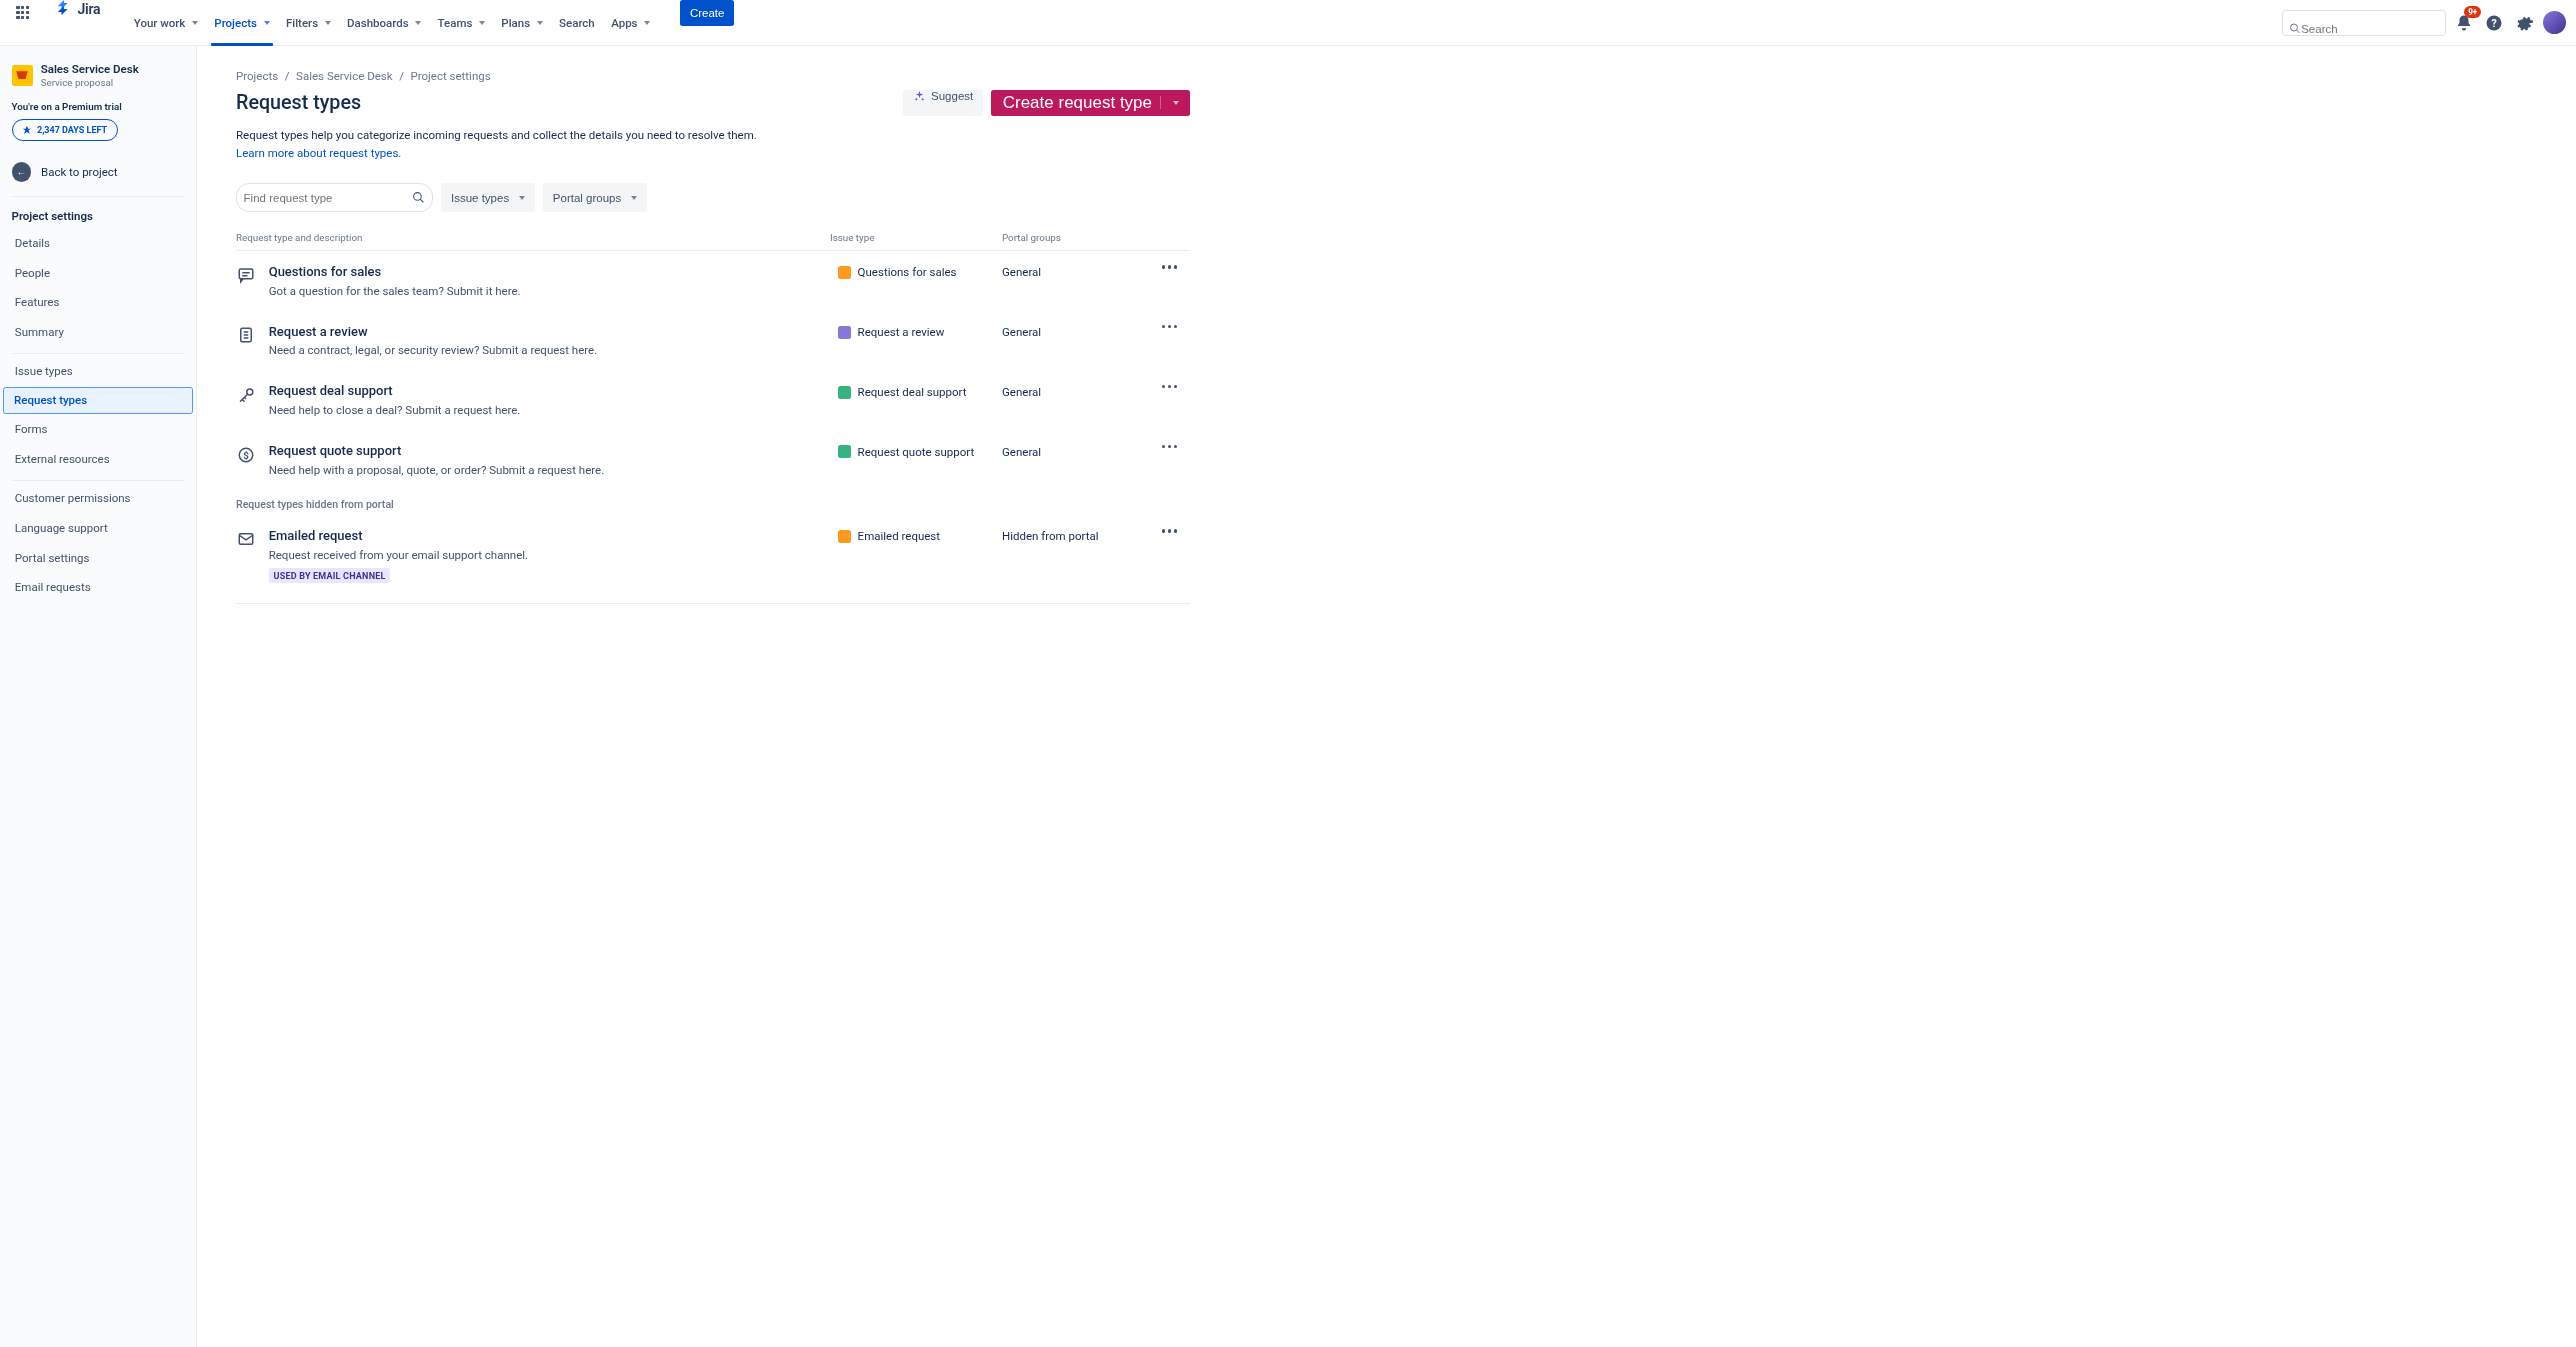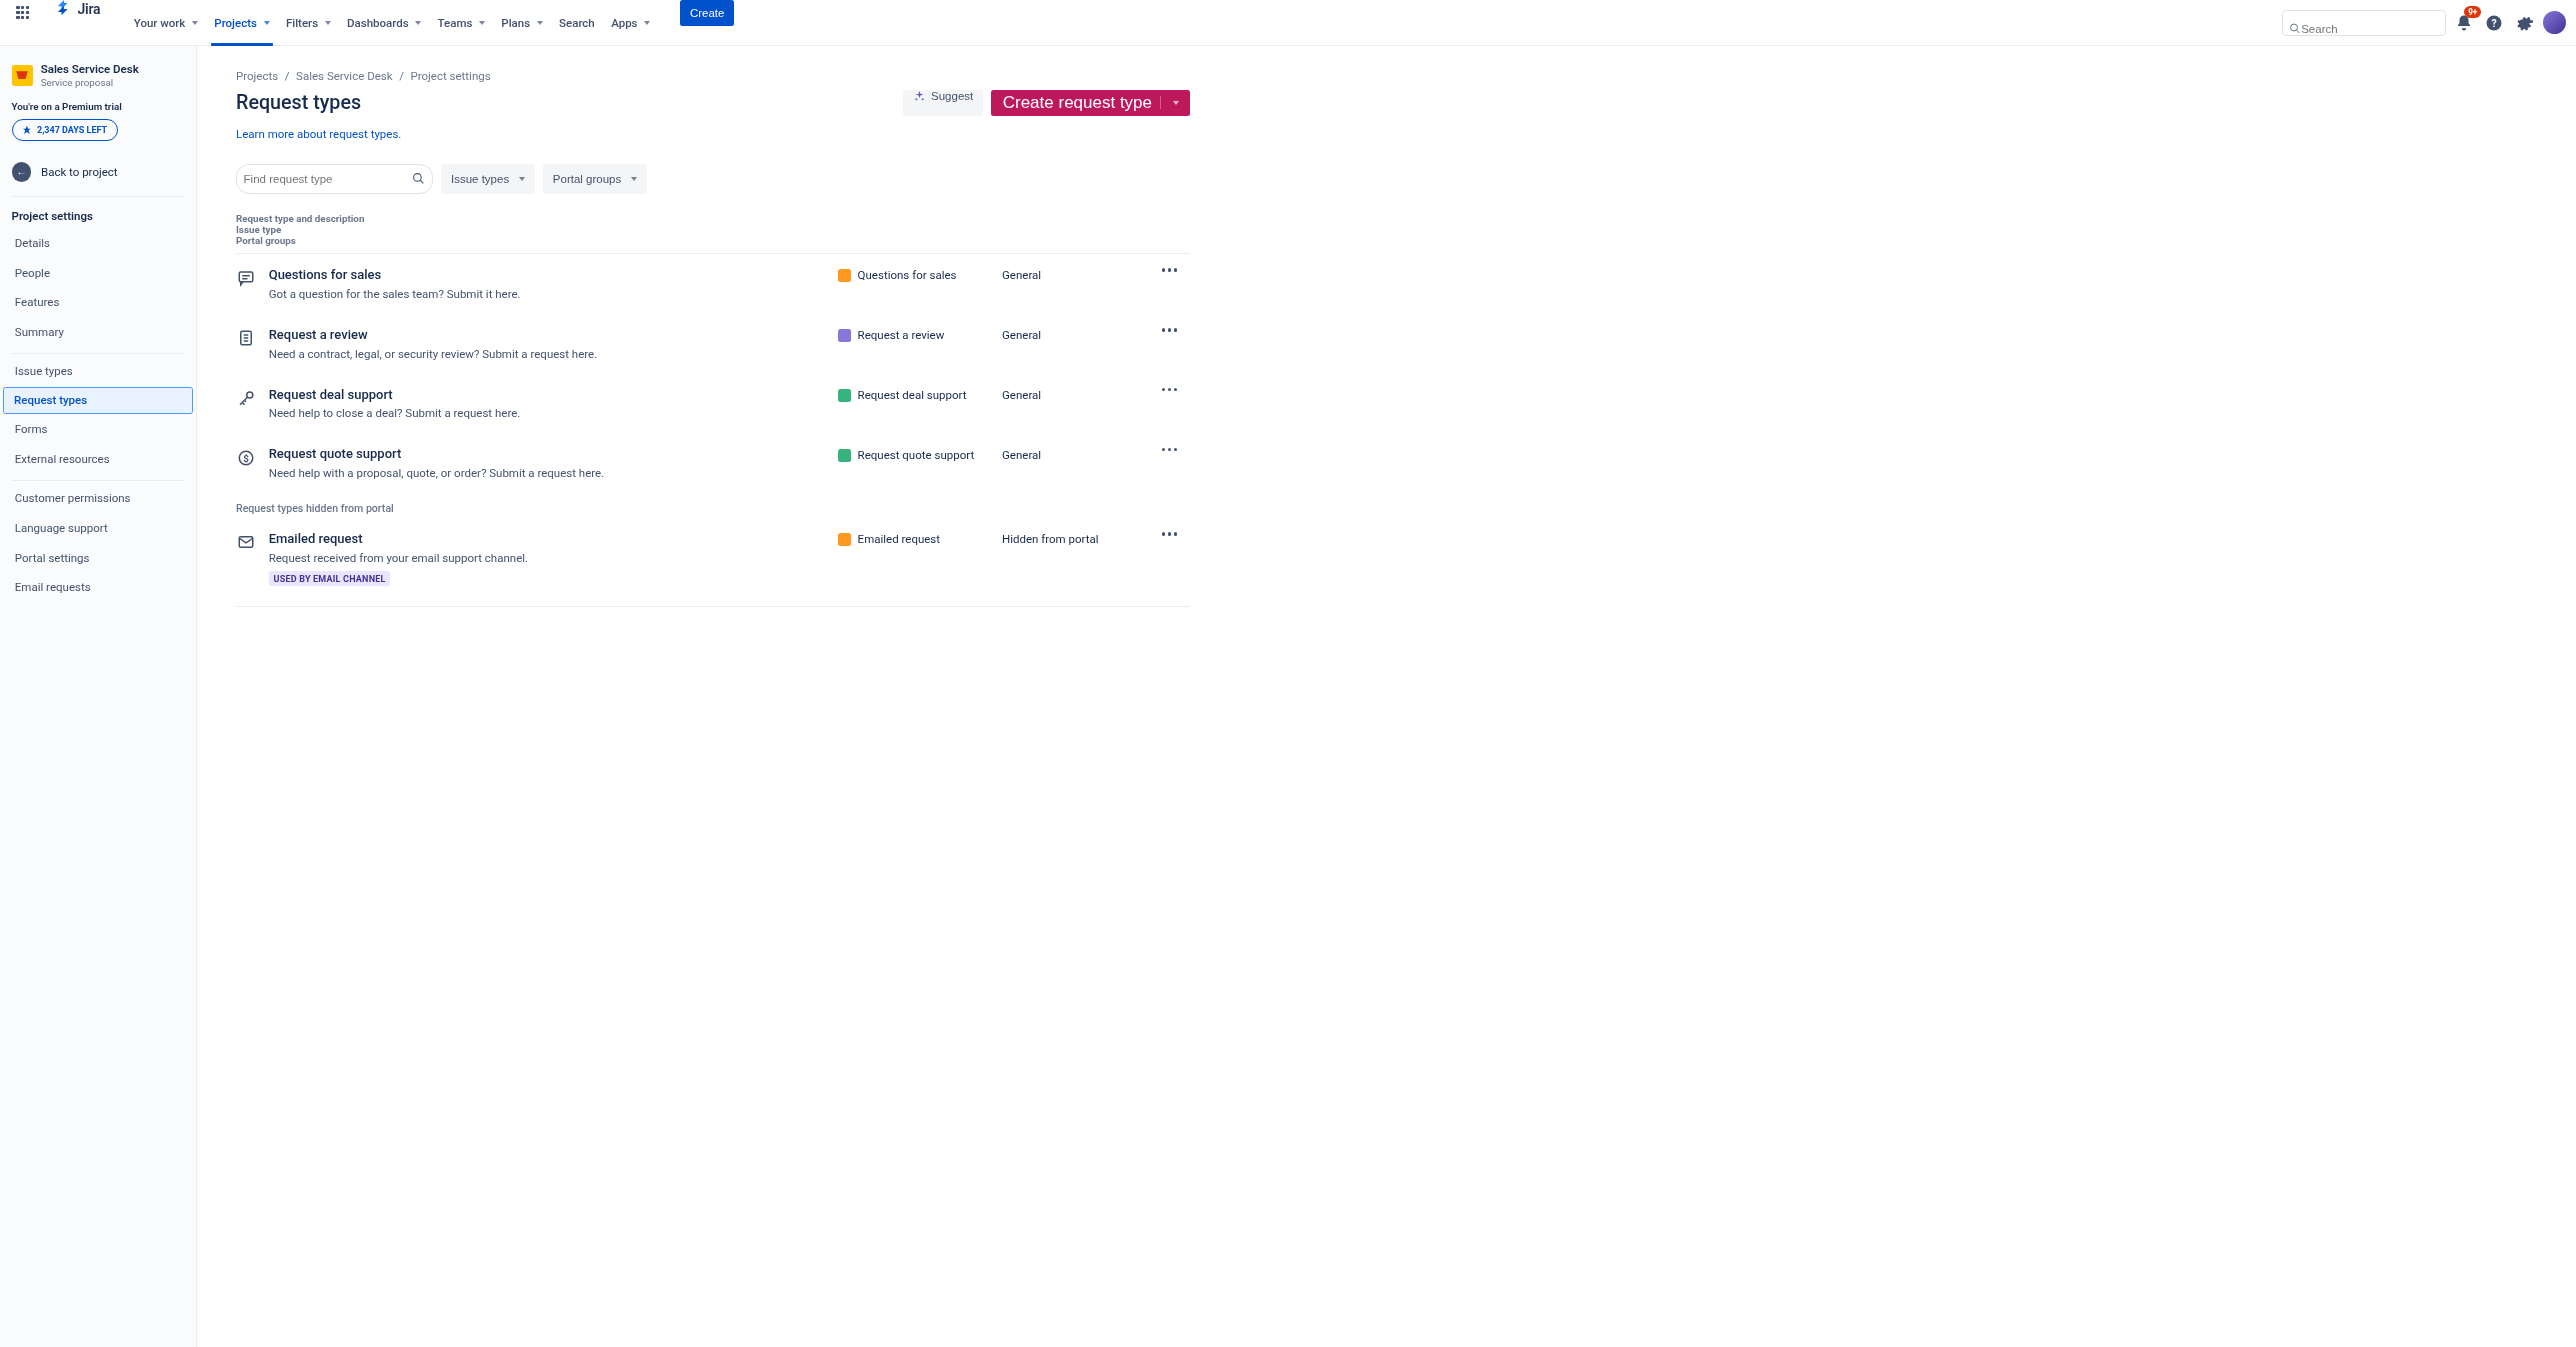--- a/index.html
+++ b/index.html
@@ -50,21 +50,21 @@
 .title-actions { display:flex; gap:8.2px; }
 .suggest-btn { display:flex; align-items:flex-start; gap:4.9px; background:#F4F5F7; border:none; height:26px; padding:0 9.8px; border-radius:2.5px; cursor:pointer; color:#42526E; font-weight:500; font-size:11.5px; }
 .create-rt-btn { display:flex; align-items:center; gap:8.2px; background:#be185d; color:#fff; border:none; height:26px; padding:0 11.5px; border-radius:2.5px; cursor:pointer; font-weight:500; font-size:17px; }
 .create-rt-btn .divider { width:0.8px; height:13px; background:rgba(255,255,255,0.3); }
 .desc-text { color:#172B4D; font-size:11.5px; line-height:1.5; margin-bottom:1.6px; }
 .learn-link { color:#0052CC; cursor:pointer; }
 .filters-row { display:flex; gap:8.2px; margin-top: 23px; margin-bottom: 13px; }
 .find-box { display:flex; align-items:center; border:1.6px solid #DFE1E6; border-radius:13px; height:29.5px; width:197px; padding:0 6.6px; }
 .find-box input { border:none; outline:none; flex:1; font-size:11.5px; }
 .filter-dd { display:flex; align-items:center; gap:6.6px; background:#F4F5F7; border:none; height:29.5px; padding:0 9.8px; border-radius:2.5px; cursor:pointer; color:#42526E; font-size:11.5px; }
-.table-header { display:flex; padding: 6.6px 0; border-bottom: 1.6px solid #ebecf0; color:#6B778C; font-size:9.8px; font-weight:700;flex-direction:column; }
+.table-header { display:flex; padding: 6.6px 0; border-bottom: 1.6px solid #ebecf0; color:#6B778C; font-size:9.8px; font-weight:400; }
 .col-name { flex: 1; }
 .col-issue { width: 172px; }
 .col-portal { width: 147px; }
 .col-actions { width: 41px; }
 .rt-row { display:flex; padding: 13px 0; align-items:flex-start; }
 .rt-row + .rt-row { border-top: none; }
 .rt-main { flex:1; display:flex; gap:13px; }
 .rt-icon { width:19.7px; height:19.7px; display:flex; align-items:center; justify-content:center; color:#42526E; flex-shrink:0; margin-top:1.6px; }
 .rt-text { flex:1; }
 .rt-name { font-weight:500; font-size:13px; color:#172B4D; margin-bottom:4.9px; cursor:pointer; }
@@ -233,20 +233,21 @@
             </svg>
           <span>Suggest</span>
         </button>
         <button class="create-rt-btn">
           <span>Create request type</span>
           <span class="divider"></span>
           <span class="chev-down" style="border-top-color:#fff"></span>
         </button>
       </div>
     </div>
+    <div class="desc-text">Request types help you categorize incoming requests and collect the details you need to resolve them.</div>
     <div class="learn-link">Learn more about request types.</div>
 
     <div class="filters-row">
       <div class="find-box">
         <input placeholder="Find request type" style="">
         <svg width="13" height="13" viewBox="0 0 24 24">
             <circle cx="10" cy="10" r="7" stroke="#42526E" stroke-width="2" fill="none"></circle>
             <line x1="15" y1="15" x2="21" y2="21" stroke="#42526E" stroke-width="2"></line>
           </svg>
       </div>

